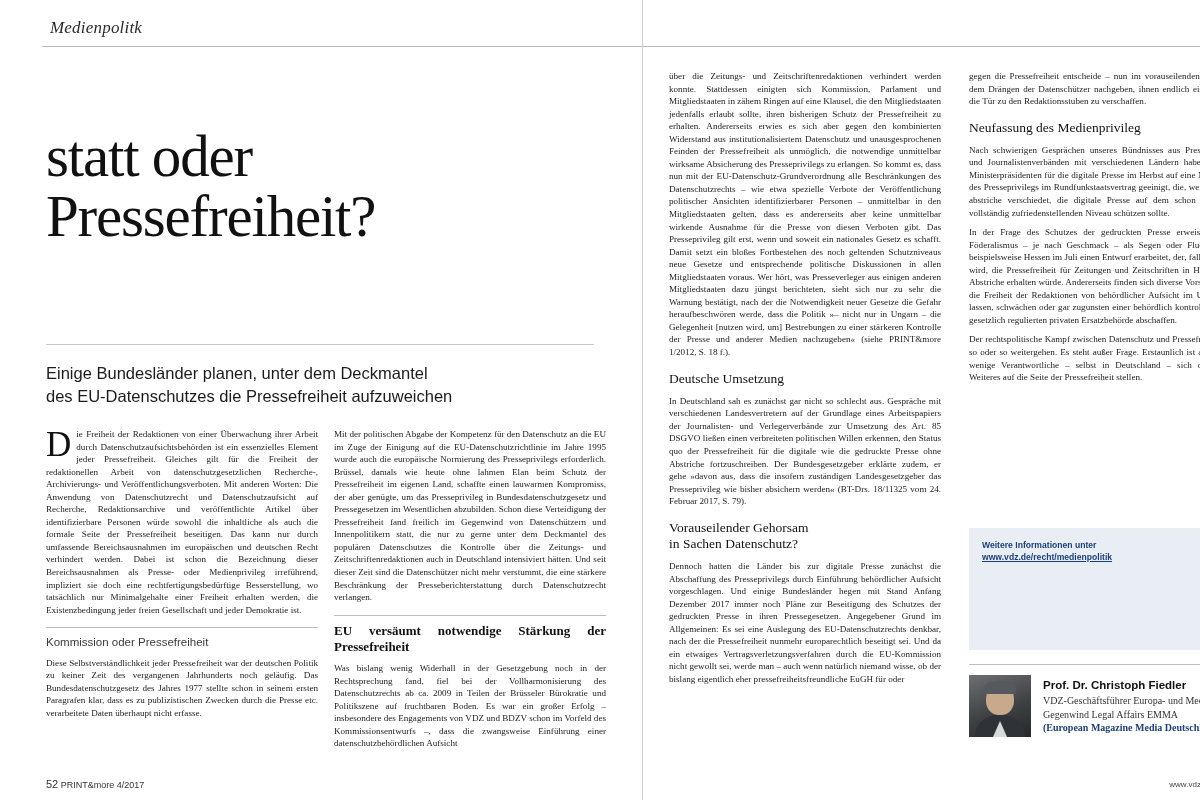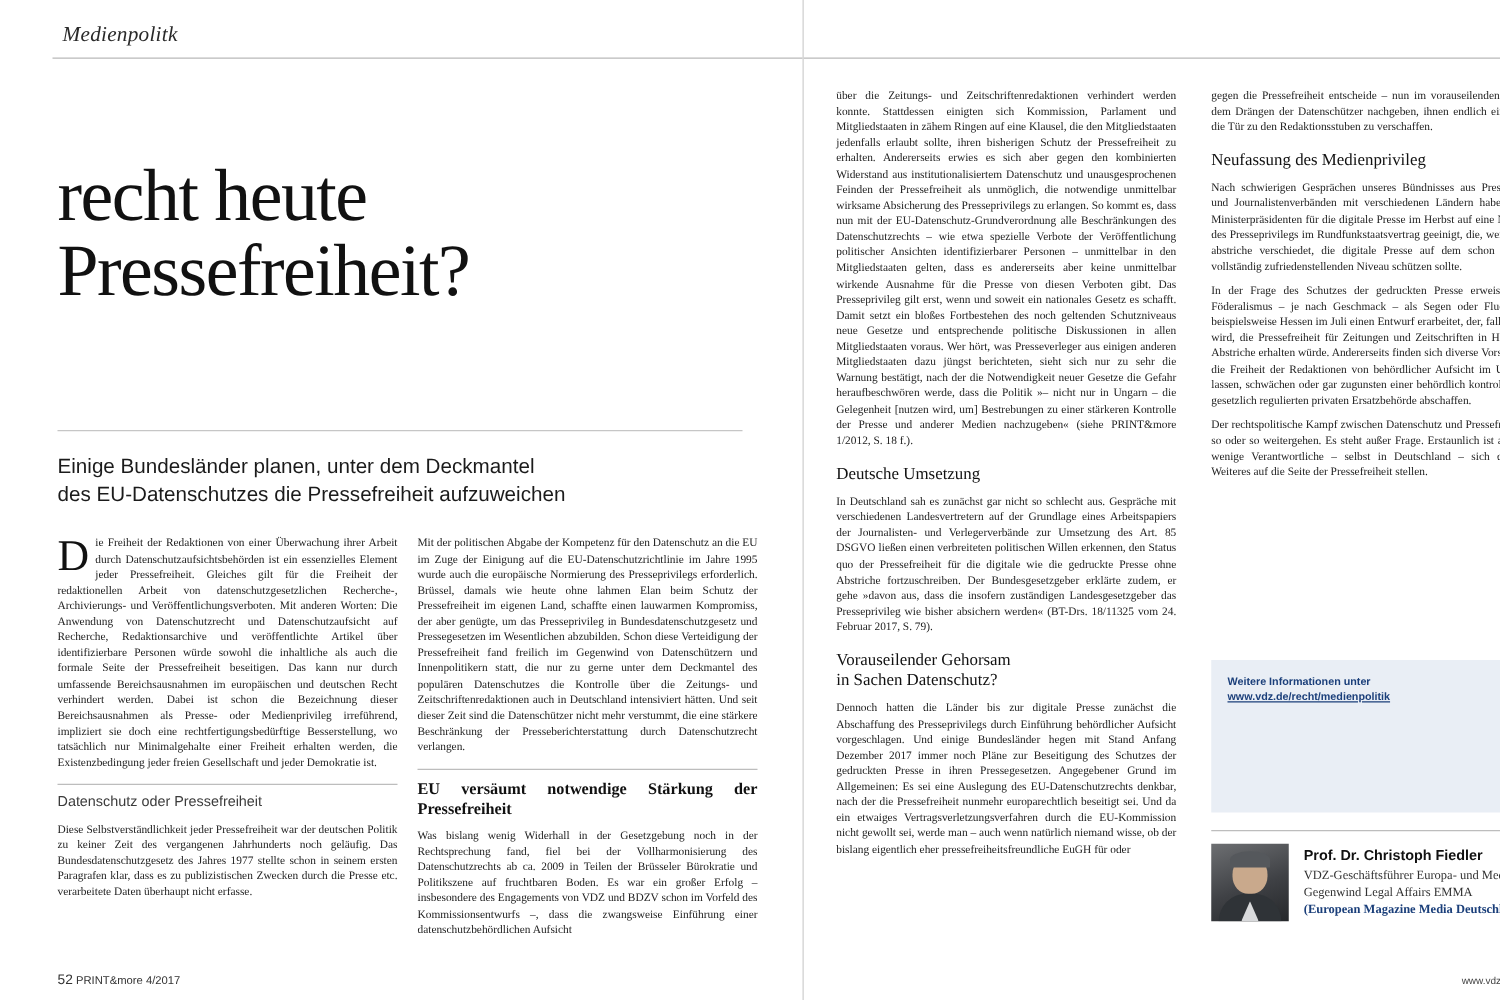--- a/index.html
+++ b/index.html
@@ -279,37 +279,37 @@
 <div class="page">
 
   <div class="spread-rule"></div>
 
   <div class="left-page">
 
     <div class="rubric">Medienpolitk</div>
     <div class="rule-top"></div>
 
     <h1 class="headline">
-      <span class="hl-line">recht heute</span>
+      <span class="hl-line">statt oder</span>
       <span class="hl-line">Pressefreiheit?</span>
     </h1>
 
     <div class="rule-underhead"></div>
 
     <div class="standfirst">
       <span>Einige Bundesländer planen, unter dem Deckmantel</span>
       <span>des EU-Datenschutzes die Pressefreiheit aufzuweichen</span>
     </div>
 
     <div class="lp-col c1">
       <p class="dropcap-para">
         <span class="dropcap">D</span><span>ie Freiheit der Redaktionen von einer Überwachung ihrer Arbeit durch Datenschutzaufsichtsbehörden ist ein essenzielles Element jeder Pressefreiheit. Gleiches gilt für die Freiheit der redaktionellen Arbeit von datenschutzgesetzlichen Recherche-, Archivierungs- und Veröffentlichungsverboten. Mit anderen Worten: Die Anwendung von Datenschutzrecht und Datenschutzaufsicht auf Recherche, Redaktionsarchive und veröffentlichte Artikel über identifizierbare Personen würde sowohl die inhaltliche als auch die formale Seite der Pressefreiheit beseitigen. Das kann nur durch umfassende Bereichsausnahmen im europäischen und deutschen Recht verhindert werden. Dabei ist schon die Bezeichnung dieser Bereichsausnahmen als Presse- oder Medienprivileg irreführend, impliziert sie doch eine rechtfertigungsbedürftige Besserstellung, wo tatsächlich nur Minimalgehalte einer Freiheit erhalten werden, die Existenzbedingung jeder freien Gesellschaft und jeder Demokratie ist.</span>
       </p>
       <div class="sub-rule"></div>
-      <div class="subhead">Datenschutz oder Pressefreiheit</div>
+      <div class="subhead">Kommission oder Pressefreiheit</div>
       <p>Diese Selbstverständlichkeit jeder Pressefreiheit war der deutschen Politik zu keiner Zeit des vergangenen Jahrhunderts noch geläufig. Das Bundesdatenschutzgesetz des Jahres 1977 stellte schon in seinem ersten Paragrafen klar, dass es zu publizistischen Zwecken durch die Presse etc. verarbeitete Daten überhaupt nicht erfasse.</p>
     </div>
 
     <div class="lp-col c2">
       <p>Mit der politischen Abgabe der Kompetenz für den Datenschutz an die EU im Zuge der Einigung auf die EU-Datenschutzrichtlinie im Jahre 1995 wurde auch die europäische Normierung des Presseprivilegs erforderlich. Brüssel, damals wie heute ohne lahmen Elan beim Schutz der Pressefreiheit im eigenen Land, schaffte einen lauwarmen Kompromiss, der aber genügte, um das Presseprivileg in Bundesdatenschutzgesetz und Pressegesetzen im Wesentlichen abzubilden. Schon diese Verteidigung der Pressefreiheit fand freilich im Gegenwind von Datenschützern und Innenpolitikern statt, die nur zu gerne unter dem Deckmantel des populären Datenschutzes die Kontrolle über die Zeitungs- und Zeitschriftenredaktionen auch in Deutschland intensiviert hätten. Und seit dieser Zeit sind die Datenschützer nicht mehr verstummt, die eine stärkere Beschränkung der Presseberichterstattung durch Datenschutzrecht verlangen.</p>
       <div class="sub-rule"></div>
       <div class="subhead serif-b">EU versäumt notwendige Stärkung der Pressefreiheit</div>
       <p>Was bislang wenig Widerhall in der Gesetzgebung noch in der Rechtsprechung fand, fiel bei der Vollharmonisierung des Datenschutzrechts ab ca. 2009 in Teilen der Brüsseler Bürokratie und Politikszene auf fruchtbaren Boden. Es war ein großer Erfolg – insbesondere des Engagements von VDZ und BDZV schon im Vorfeld des Kommissionsentwurfs –, dass die zwangsweise Einführung einer datenschutzbehördlichen Aufsicht</p>
     </div>
 

